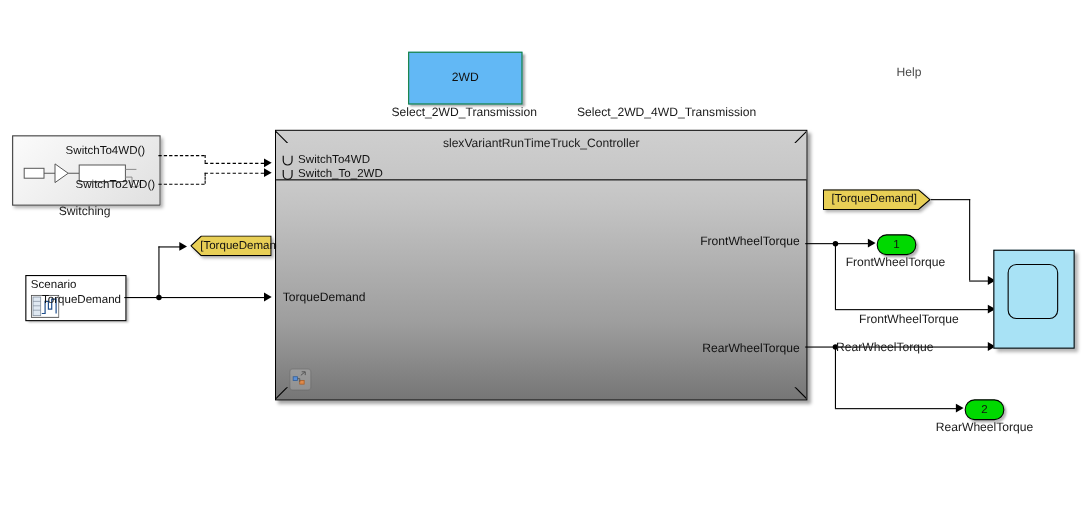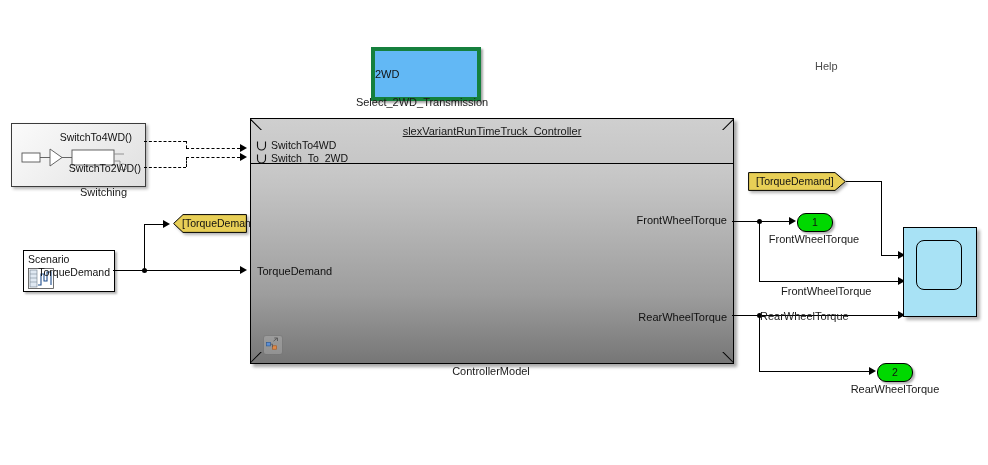--- a/index.html
+++ b/index.html
@@ -63,24 +63,25 @@
     position: absolute;
     width: 0; height: 0;
     border-top: 4.5px solid transparent;
     border-bottom: 4.5px solid transparent;
     border-left: 7px solid #000;
   }
 
   
   .variant-block {
     position: absolute;
-    border: 4px solid #15803d;
+    border: 1px solid #15803d;
     box-shadow: 2px 2px 2px rgba(0,0,0,0.35);
     display: flex;
     align-items: center;
+    justify-content: center;
     font-size: 11px;
     color: #111;
   }
 
   
   .switching-block {
     position: absolute;
     border: 1px solid #3c3c3c;
     background: linear-gradient(135deg, #fbfbfb 0%, #efefef 45%, #e0e0e0 100%);
     box-shadow: 2px 2px 3px rgba(0,0,0,0.3);
@@ -126,21 +127,20 @@
     height: 44px;
     background: linear-gradient(to bottom, #cfcfcf 0%, #c6c6c6 100%);
     border-bottom: 1.5px solid #000;
   }
   .model-title {
     position: absolute;
     left: 0; right: 0; top: 6px;
     text-align: center;
     font-size: 11px;
     color: #1a1a1a;
-    text-decoration: underline;
   }
   .model-corner {
     position: absolute;
     width: 11px; height: 11px;
     overflow: hidden;
   }
   .model-corner i {
     position: absolute;
     width: 18px; height: 1.4px;
     background: #000;
@@ -240,36 +240,37 @@
 
 <div id="canvas">
 
   <div class="help-text" style="left:815px; top:49px;margin-top:11px;">Help</div>
 
   <div class="variant-block" style="left:371px; top:47px; width:102px; height:46px; background:#62b8f5;">
     <span>2WD</span>
   </div>
   <div class="lbl center" style="left:332px; top:96px; width:180px;">Select_2WD_Transmission</div>
 
+  <div class="lbl center" style="left:516px; top:96px; width:180px;">Select_2WD_4WD_Transmission</div>
 
   <div class="switching-block" style="left:11px; top:123px; width:133px; height:62px;">
     <svg class="switching-icon" style="left:8px; top:18px;" width="110" height="34" viewBox="0 0 110 34">
       <rect x="2" y="11" width="18" height="9" fill="#fff" stroke="#555" stroke-width="0.9"></rect>
       <line x1="20" y1="15.5" x2="30" y2="15.5" stroke="#555" stroke-width="0.9"></line>
       <polygon points="30,7 30,24 42,15.5" fill="#fff" stroke="#555" stroke-width="0.9"></polygon>
       <line x1="42" y1="15.5" x2="52" y2="15.5" stroke="#555" stroke-width="0.9"></line>
       <rect x="52" y="8" width="42" height="15" fill="#fff" stroke="#555" stroke-width="0.9"></rect>
       <path d="M94 19 L100 19 L100 25" fill="none" stroke="#8a8a8a" stroke-width="0.9"></path>
       <ellipse cx="103" cy="25" rx="4" ry="3" fill="#fff" stroke="#8a8a8a" stroke-width="0.9"></ellipse>
       <line x1="94" y1="12" x2="104" y2="12" stroke="#8a8a8a" stroke-width="0.9"></line>
     </svg>
     <div class="sw-port-lbl" style="right:13px; top:7px;">SwitchTo4WD()</div>
     <div class="sw-port-lbl" style="right:4px; top:38px;">SwitchTo2WD()</div>
   </div>
-  <div class="lbl center" style="left:27px; top:186px; width:100px;text-align:right;">Switching</div>
+  <div class="lbl center" style="left:27px; top:186px; width:100px;">Switching</div>
 
   <div class="dashwire" style="left:144px; top:141px; width:42px;"></div>
   <div class="dashwire v" style="left:186px; top:141px; height:7px;"></div>
   <div class="dashwire" style="left:186px; top:148px; width:54px;"></div>
 
   <div class="dashwire" style="left:144px; top:167px; width:42px;"></div>
   <div class="dashwire v" style="left:186px; top:157px; height:10px;"></div>
   <div class="dashwire" style="left:186px; top:157px; width:54px;"></div>
 
   <div class="arrow" style="left:240px; top:143.5px;"></div>
@@ -342,21 +343,20 @@
       <svg width="16" height="16" viewBox="0 0 16 16" style="display:block;">
         <rect x="2.5" y="6.5" width="4" height="3.4" fill="#5b8fd6" stroke="#2f5b94" stroke-width="0.7"></rect>
         <rect x="8.5" y="9.8" width="4" height="3.4" fill="#e08a4a" stroke="#a85c23" stroke-width="0.7"></rect>
         <path d="M6.5 8.2 L8.5 8.2 L8.5 11.2" fill="none" stroke="#555" stroke-width="0.8"></path>
         <path d="M9.5 5.2 L13.2 2.2" stroke="#555" stroke-width="0.9"></path>
         <path d="M10.3 2.0 L13.5 2.0 L13.5 5.0" fill="none" stroke="#555" stroke-width="0.9"></path>
       </svg>
     </div>
   </div>
 
-  <div class="lbl center" style="left:411px; top:365px; width:160px;">ControllerModel</div>
 
   <div class="tag" style="left:748px; top:172px; width:98px;">
     <svg width="98" height="19" viewBox="0 0 98 19" preserveAspectRatio="none">
       <polygon points="0.6,0.6 87,0.6 97.4,9.5 87,18.4 0.6,18.4" fill="#e8cf56" stroke="#000" stroke-width="1"></polygon>
     </svg>
     <span style="padding-left:8px;">[TorqueDemand]</span>
   </div>
 
   <div class="wire h" style="left:846px; top:181px; width:36px;"></div>
   <div class="wire v" style="left:881px; top:181px; height:74px;"></div>

